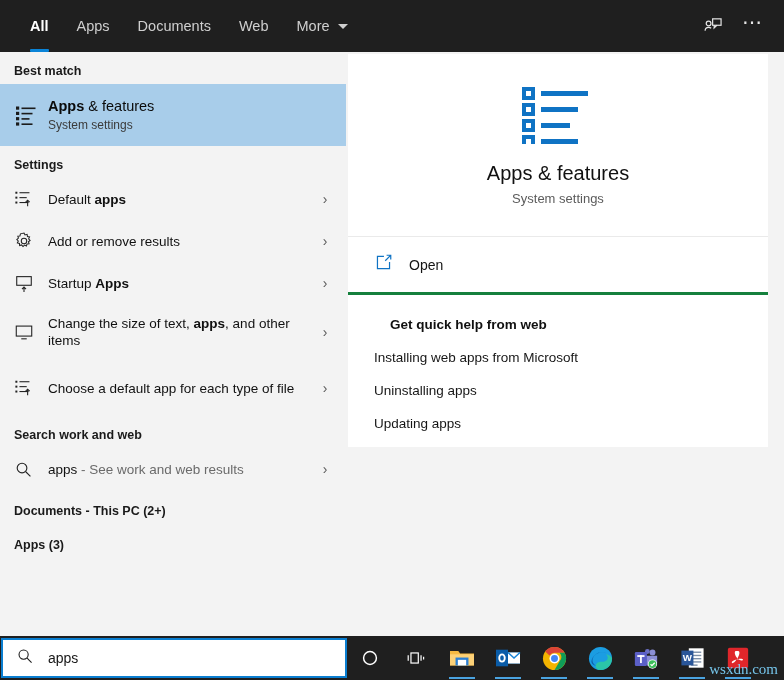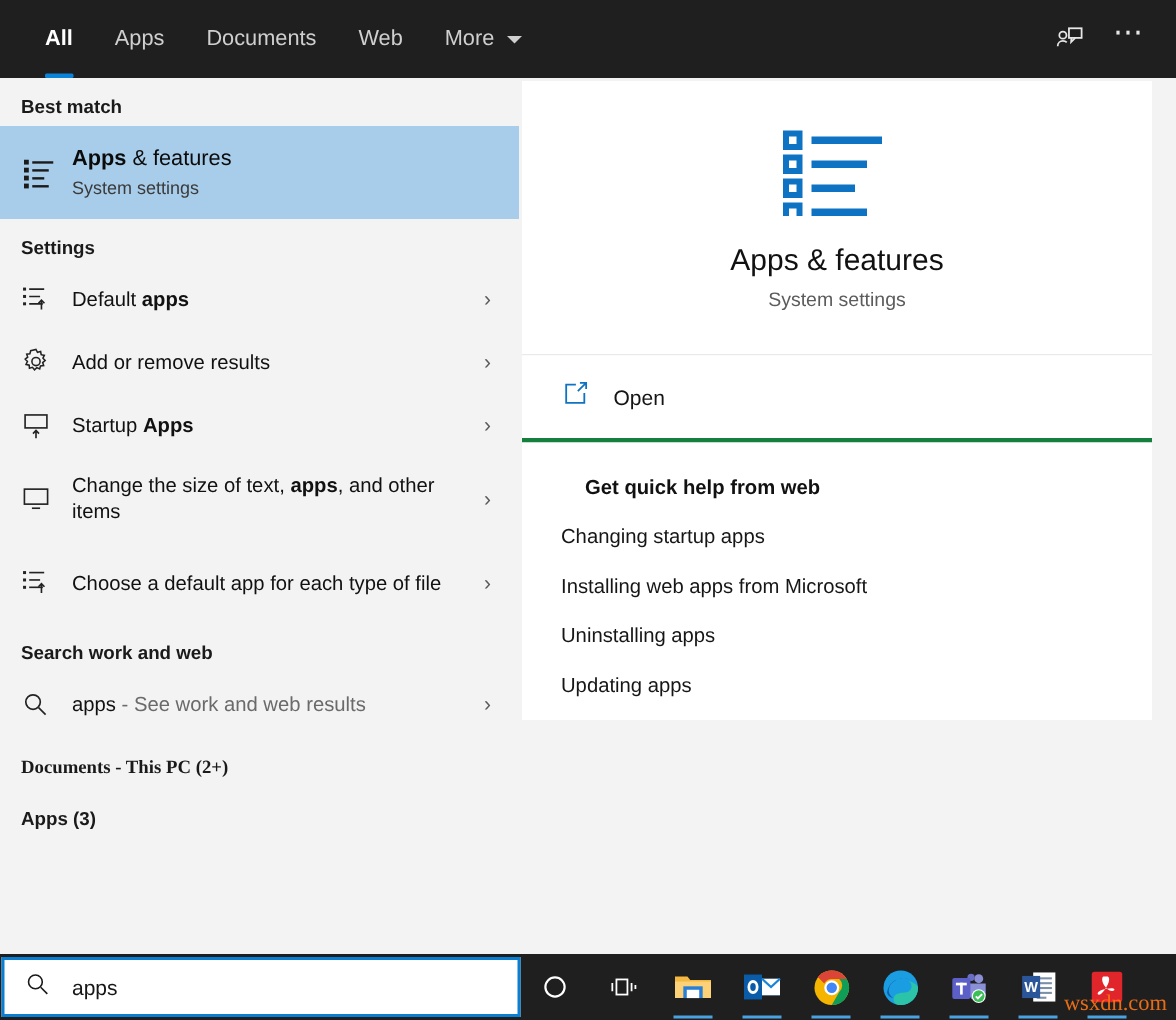--- a/index.html
+++ b/index.html
@@ -277,21 +277,21 @@
     left: 10px;
     width: 26px;
     height: 2px;
     background: #4aa3e0;
   }
   .watermark {
     position: absolute;
     right: 6px;
     bottom: 2px;
     font-size: 15px;
-    color: #f97316;
+    color: #7dd3fc;
     opacity: .92;
     font-family: "Liberation Serif", serif;
   }
 </style>
 </head>
 <body>
 
 <div id="app">
 
   <div class="topbar">
@@ -434,21 +434,21 @@
         <div class="ic">
           <svg width="19" height="19" viewBox="0 0 22 22" fill="none" stroke="#232323" stroke-width="1.3">
             <circle cx="9.3" cy="9.3" r="5.6"></circle>
             <line x1="13.6" y1="13.6" x2="19" y2="19"></line>
           </svg>
         </div>
         <div class="txt"><span>apps</span><span class="muted"> - See work and web results</span></div>
         <div class="chev">›</div>
       </div>
 
-      <div class="section-head" style="padding-top:14px;font-family:Liberation Serif, serif;">Documents - This PC (2+)</div>
+      <div class="section-head" style="padding-top:14px;">Documents - This PC (2+)</div>
 
       <div class="section-head" style="padding-top:14px;">Apps (3)</div>
 
     </div>
 
     <div class="right">
       <div class="card">
 
         <div class="hero">
           <div>
@@ -479,21 +479,20 @@
             <svg width="19" height="19" viewBox="0 0 22 22" fill="none" stroke="#0f73c4" stroke-width="1.4">
               <path d="M11.5 4H4v14h14v-7.5"></path>
               <path d="M13 9L19.2 2.8M14.6 2.6h4.8v4.8"></path>
             </svg>
           </span>
           <span class="open-label">Open</span>
         </div>
 
         <div class="help">
           <div class="help-head">Get quick help from web</div>
-          <div class="help-link">Changing startup apps</div>
           <div class="help-link">Installing web apps from Microsoft</div>
           <div class="help-link">Uninstalling apps</div>
           <div class="help-link">Updating apps</div>
         </div>
 
       </div>
     </div>
   </div>
 
   <div class="bottom">

